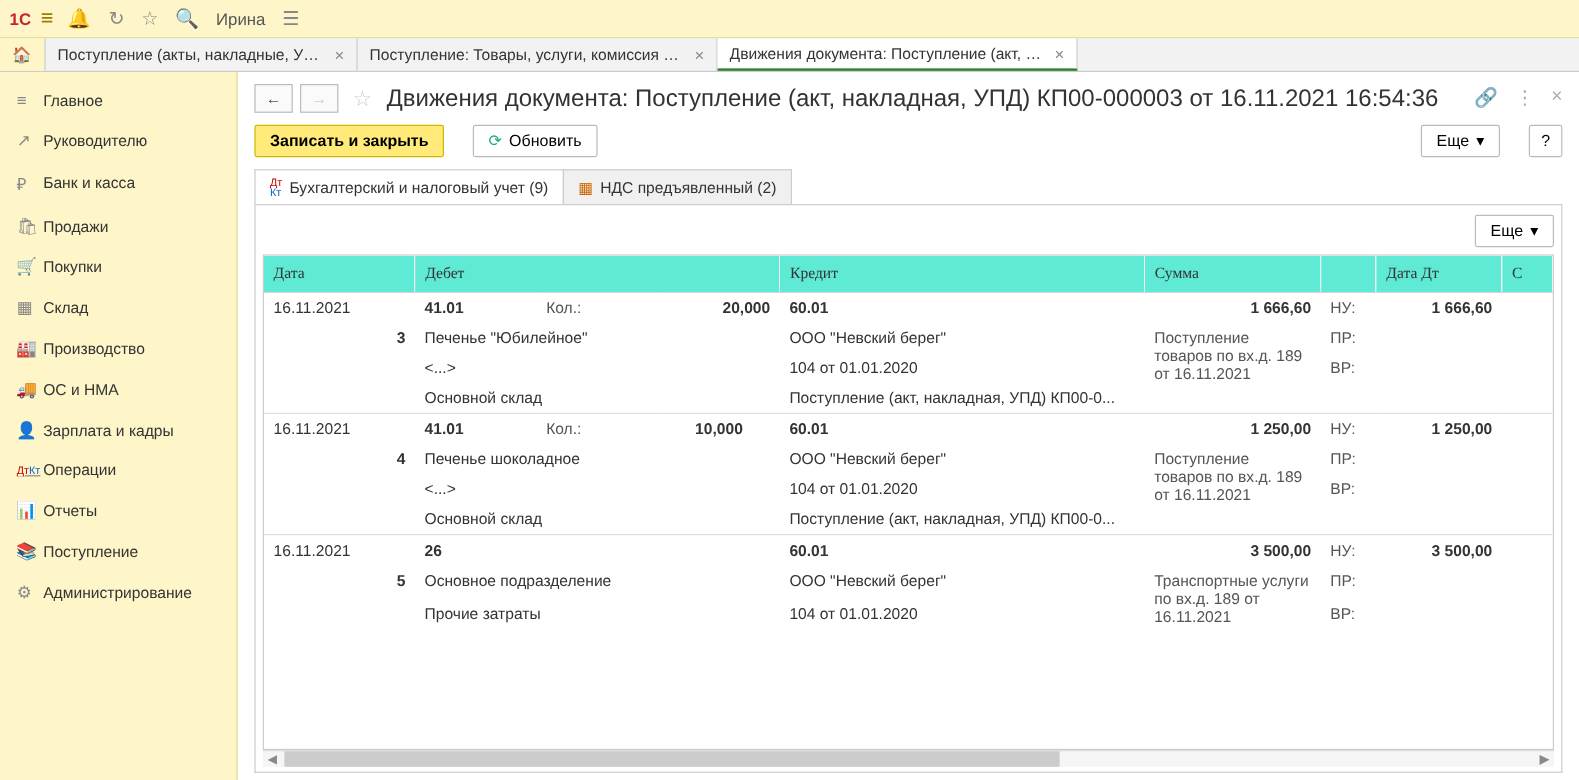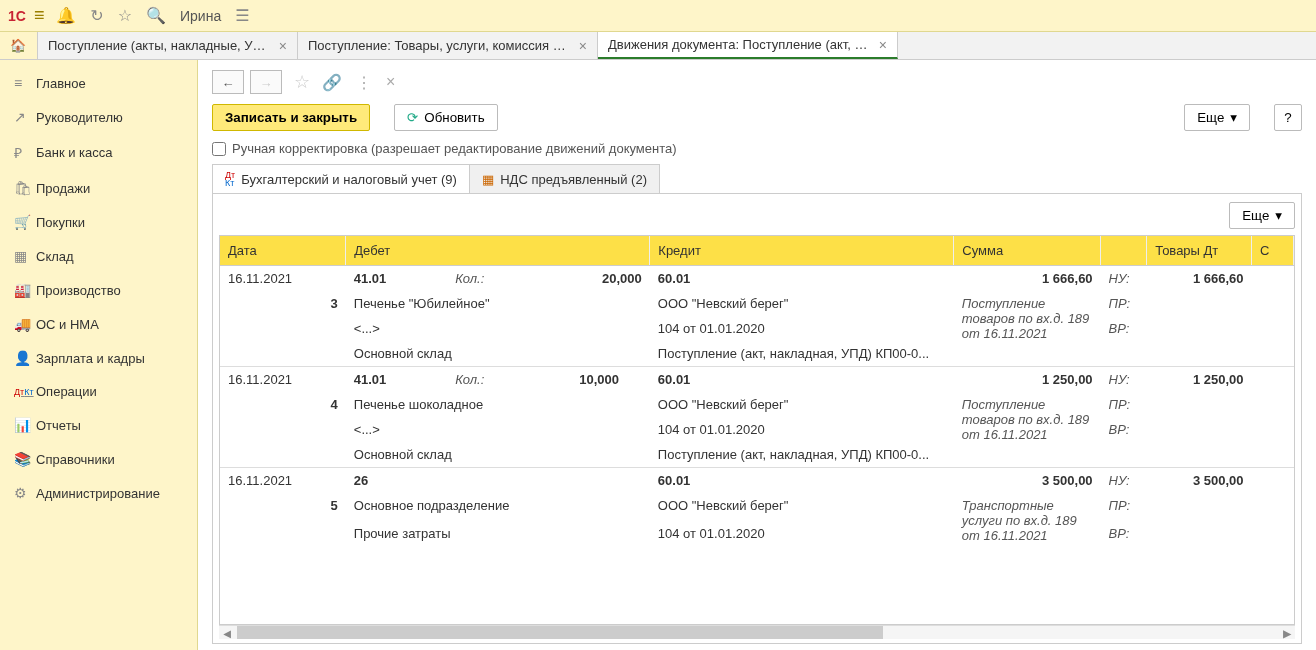--- a/index.html
+++ b/index.html
@@ -55,25 +55,25 @@
 .inner-tab { padding: 6px 12px; border: 1px solid #ccc; border-bottom: none; background: #f0f0f0; cursor: pointer; display: flex; align-items: center; gap: 6px; margin-right: -1px; }
 .inner-tab.active { background: #fff; }
 .dtdk-icon { font-size: 9px; line-height: 8px; }
 .dtdk-icon .dt { color: #c00; display: block; }
 .dtdk-icon .kt { color: #06c; display: block; }
 
 .table-wrap { flex: 1; border: 1px solid #ccc; border-top: none; padding: 8px 6px 4px 6px; display: flex; flex-direction: column; overflow: hidden; margin-top: 0; }
 .table-toolbar { display: flex; justify-content: flex-end; margin-bottom: 6px; }
 .table-container { flex: 1; border: 1px solid #ccc; overflow: auto; position: relative; }
 table { border-collapse: collapse; width: 100%; table-layout: fixed; }
-th { text-align: left; padding: 7px 8px; border-bottom: 1px solid #ccc; border-right: 1px solid #eee; background: #fde047; font-weight: normal; color: #333; position: sticky; top: 0; }
+th { text-align: left; padding: 7px 8px; border-bottom: 1px solid #ccc; border-right: 1px solid #eee; background: #5eead4; font-weight: normal; color: #333; position: sticky; top: 0; font-family: Liberation Serif, serif; }
 td { padding: 5px 8px; vertical-align: top; color: #333; }
 tr.group-sep td { border-top: 1px solid #ddd; }
 .bold { font-weight: bold; margin-left: 40px; }
-.italic { font-style: italic; color: #555; }
+.italic { color: #555; }
 .right { text-align: right; font-weight: bold; }
 .col-date { width: 120px; }
 .col-debit { width: 290px; }
 .col-credit { width: 290px; }
 .col-sum { width: 140px; }
 .col-label { width: 44px; }
 .col-sumdt { width: 100px; }
 .col-s { width: 40px; }
 
 .hscroll { height: 14px; background: #f5f5f5; border-top: 1px solid #ddd; position: relative; }
@@ -156,57 +156,54 @@
     <div class="side-item">
         <span class="side-icon" style="font-size:9px;text-decoration:underline;"><span style="color:#c00;">Дт</span><span style="color:#06c;">Кт</span></span>
         <span class="side-label">Операции</span>
       </div>
     <div class="side-item">
         <span class="side-icon">📊</span>
         <span class="side-label">Отчеты</span>
       </div>
     <div class="side-item">
         <span class="side-icon">📚</span>
-        <span class="side-label">Справочники</span>
+        <span class="side-label">Поступление</span>
       </div>
     <div class="side-item">
         <span class="side-icon">⚙</span>
         <span class="side-label">Администрирование</span>
       </div>
   </div>
 
   <div class="content">
     <div class="header-row">
       <div class="nav-btn">←</div>
       <div class="nav-btn disabled">→</div>
       <span class="star-icon">☆</span>
+      <div class="page-title">Движения документа: Поступление (акт, накладная, УПД) КП00-000003 от 16.11.2021 16:54:36</div>
       <div class="header-icons">
         <span>🔗</span>
         <span>⋮</span>
         <span>×</span>
       </div>
     </div>
 
     <div class="toolbar">
       <button class="btn primary">Записать и закрыть</button>
       <button class="btn">
           <span class="refresh-icon">⟳</span>
           <span>Обновить</span>
         </button>
       <button class="btn more">
           <span>Еще</span> 
           <span>▾</span>
         </button>
       <button class="btn help">?</button>
     </div>
 
-    <div class="checkbox-row">
-      <input type="checkbox" style="">
-      <span>Ручная корректировка (разрешает редактирование движений документа)</span>
-    </div>
 
     <div class="inner-tabs">
       <div class="inner-tab active">
         <span class="dtdk-icon">
             <span class="dt">Дт</span>
             <span class="kt">Кт</span>
           </span>
         <span>Бухгалтерский и налоговый учет (9)</span>
       </div>
       <div class="inner-tab">
@@ -224,21 +221,21 @@
       </div>
       <div class="table-container">
         <table>
           <thead>
             <tr>
               <th class="col-date">Дата</th>
               <th class="col-debit" colspan="3">Дебет</th>
               <th class="col-credit">Кредит</th>
               <th class="col-sum">Сумма</th>
               <th class="col-label"></th>
-              <th class="col-sumdt">Товары Дт</th>
+              <th class="col-sumdt">Дата Дт</th>
               <th class="col-s">С</th>
             </tr>
           </thead>
           <tbody id="tbody">
               <tr class="">
     <td>16.11.2021</td>
     <td class="bold" style="width:90px;">41.01</td>
     <td class="italic" style="width:60px;">Кол.:</td>
     <td class="right" style="width:80px;">20,000</td>
     <td class="bold">60.01</td>

